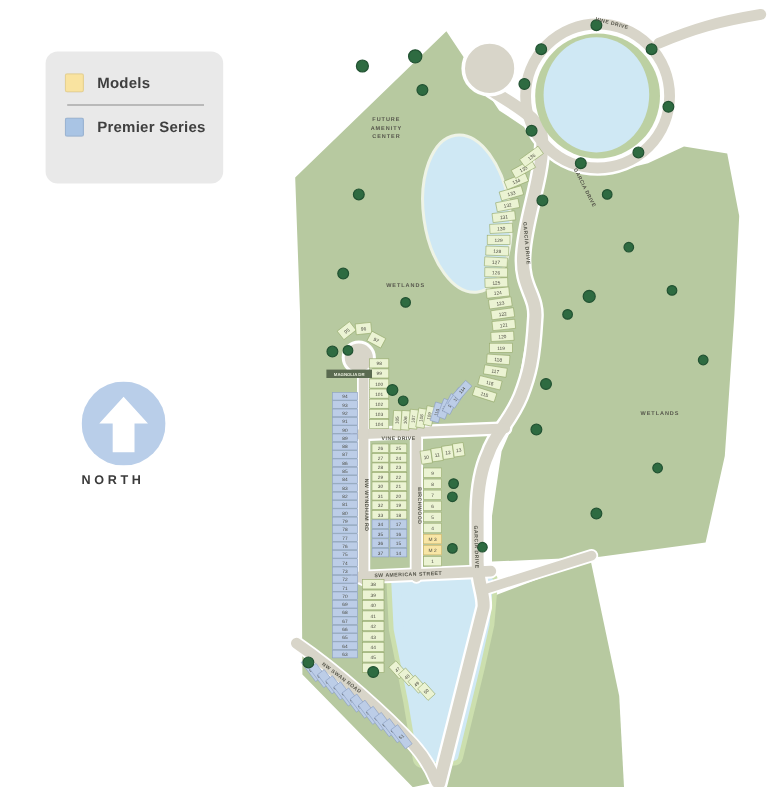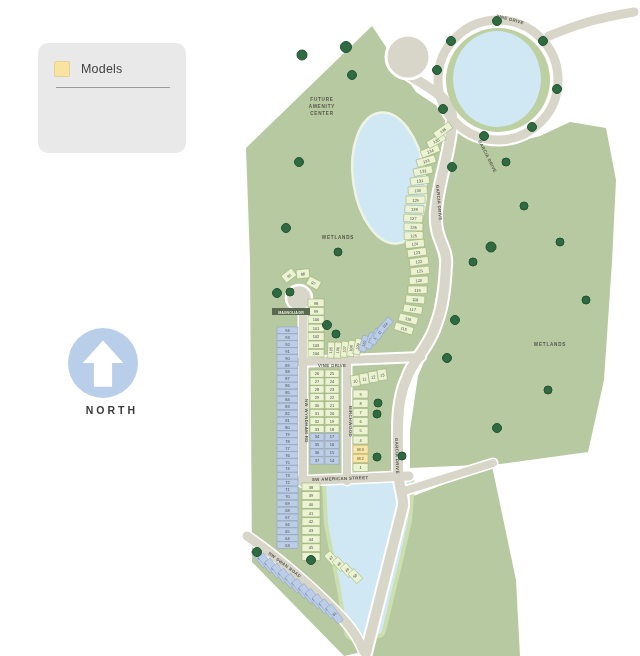--- a/index.html
+++ b/index.html
@@ -7,24 +7,24 @@
     width:640px;height:656px;position:relative;overflow:hidden;
     background:#ffffff;font-family:"Liberation Sans",sans-serif;
   }
   
   .legend{
     position:absolute;left:38px;top:43px;width:148px;height:110px;
     background:#e9e9e9;border-radius:10px;padding:14px 0 0 16px;box-sizing:border-box;
   }
   .legend-row{display:flex;align-items:center;gap:11px;height:24px;}
   .legend-swatch{width:14px;height:14px;border-radius:2px;border:1px solid rgba(0,0,0,0.08);}
-  .legend-label{font-size:12.5px;font-weight:normal;color:#3f3f3f;letter-spacing:.2px;}
+  .legend-label{font-size:12.5px;font-weight:bold;color:#3f3f3f;letter-spacing:.2px;}
   .legend-divider{height:1px;background:#9a9a9a;margin:6px 16px 6px 2px;}
   
-  .north{position:absolute;left:68px;top:328px;width:70px;text-align:right;}
+  .north{position:absolute;left:68px;top:318px;width:70px;text-align:left;}
   .north svg{display:block;}
   .north-label{margin-top:6px;font-size:10.5px;font-weight:bold;letter-spacing:3px;color:#3a3a3a;}
   
   .map-wrap{position:absolute;left:0;top:0;width:640px;height:656px;}
   text{font-family:"Liberation Sans",sans-serif;}
   .street-label{fill:#55554a;font-size:4.3px;font-weight:bold;letter-spacing:.4px;}
   .area-label{fill:#54544a;font-size:4.6px;font-weight:bold;letter-spacing:.8px;}
 </style>
 </head>
 <body>
@@ -679,20 +679,24 @@
   </g>
 </svg>
 </div>
 
 <div class="legend">
   <div class="legend-row">
     <div class="legend-swatch" style="background: rgb(249, 227, 160);"></div>
     <div class="legend-label">Models</div>
   </div>
   <div class="legend-divider"></div>
+  <div class="legend-row">
+    <div class="legend-swatch" style="background: rgb(169, 196, 228);"></div>
+    <div class="legend-label">Premier Series</div>
+  </div>
 </div>
 
 <div class="north">
   <svg width="70" height="70" viewBox="0 0 100 100">
     <circle cx="50" cy="50" r="50" fill="#b9cee9"></circle>
     <polygon points="50,18 79,50 63,50 63,84 37,84 37,50 21,50" fill="#ffffff"></polygon>
   </svg>
   <div class="north-label">NORTH</div>
 </div>
 

